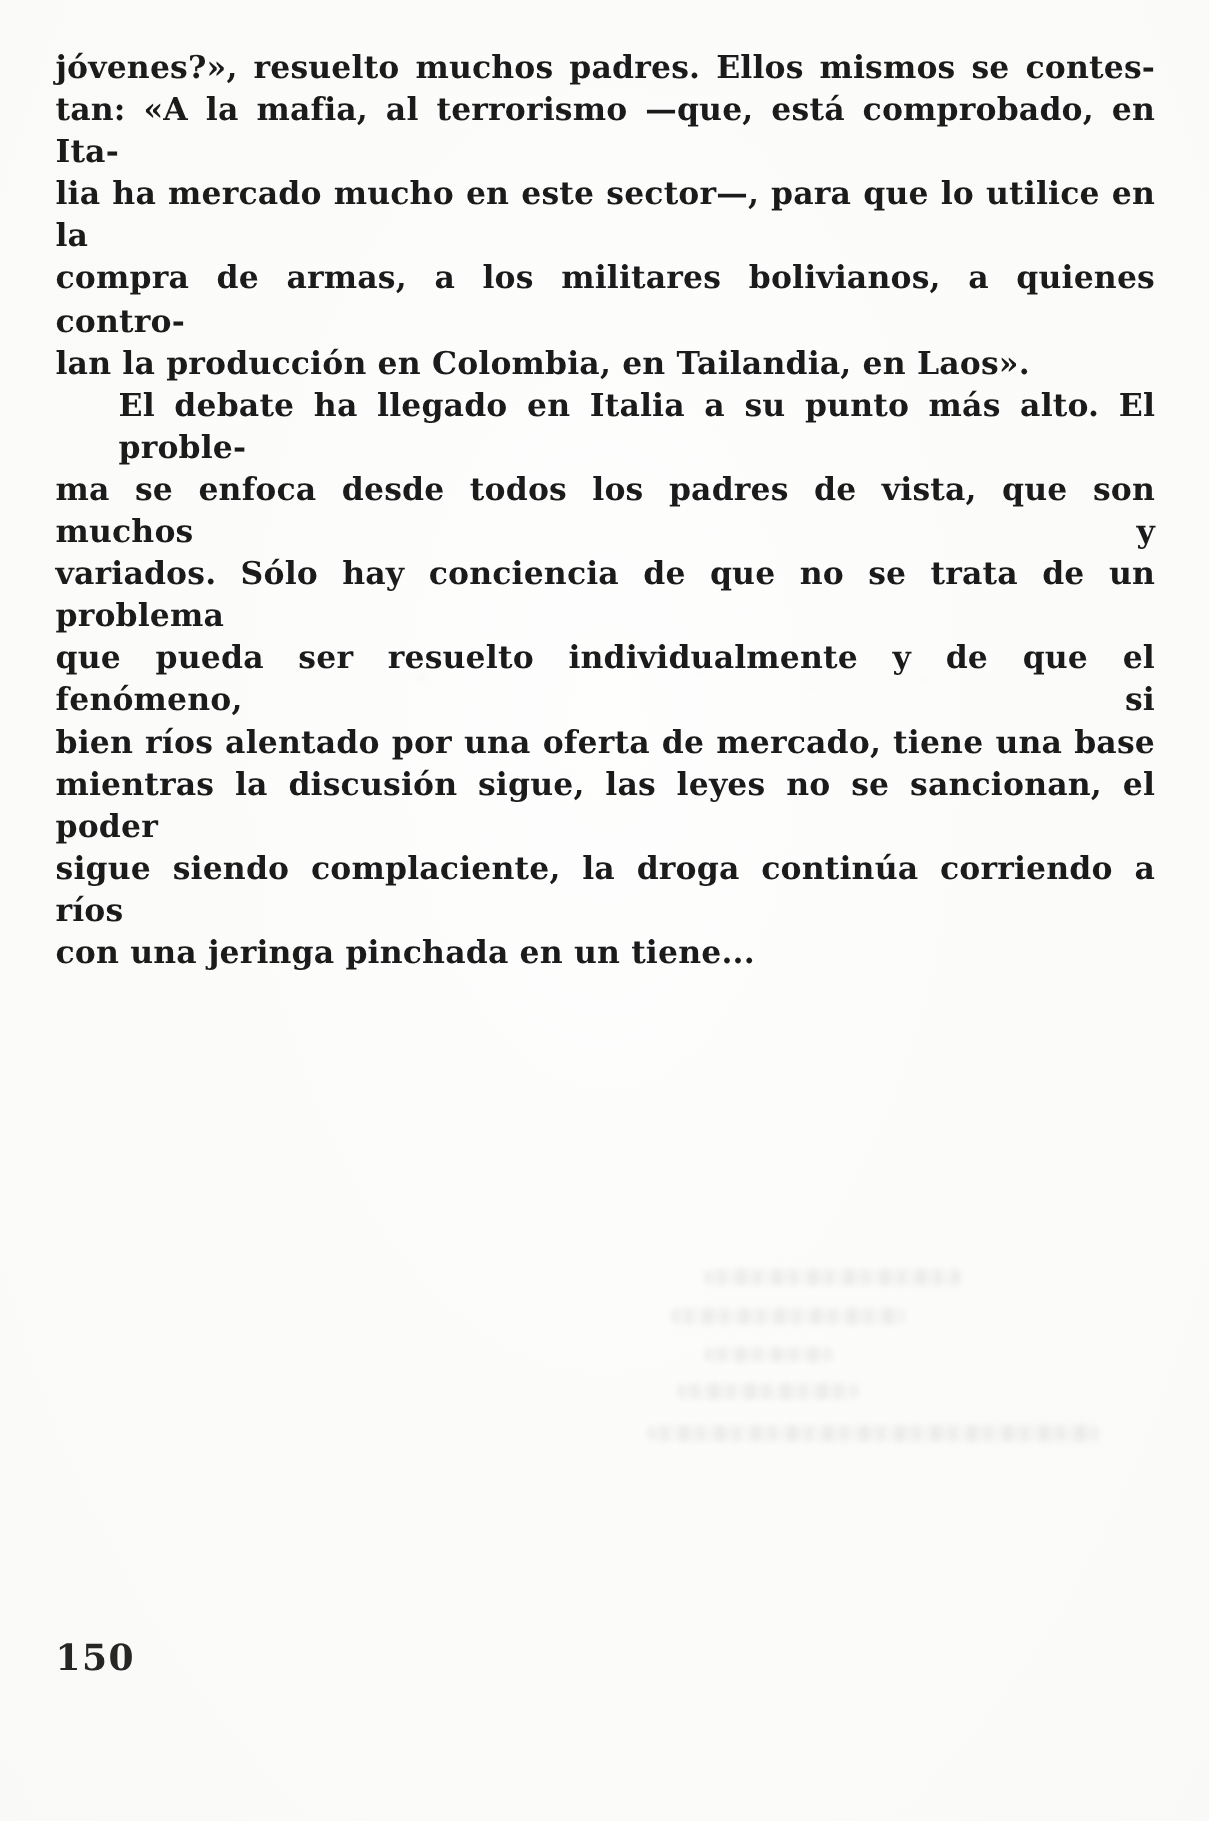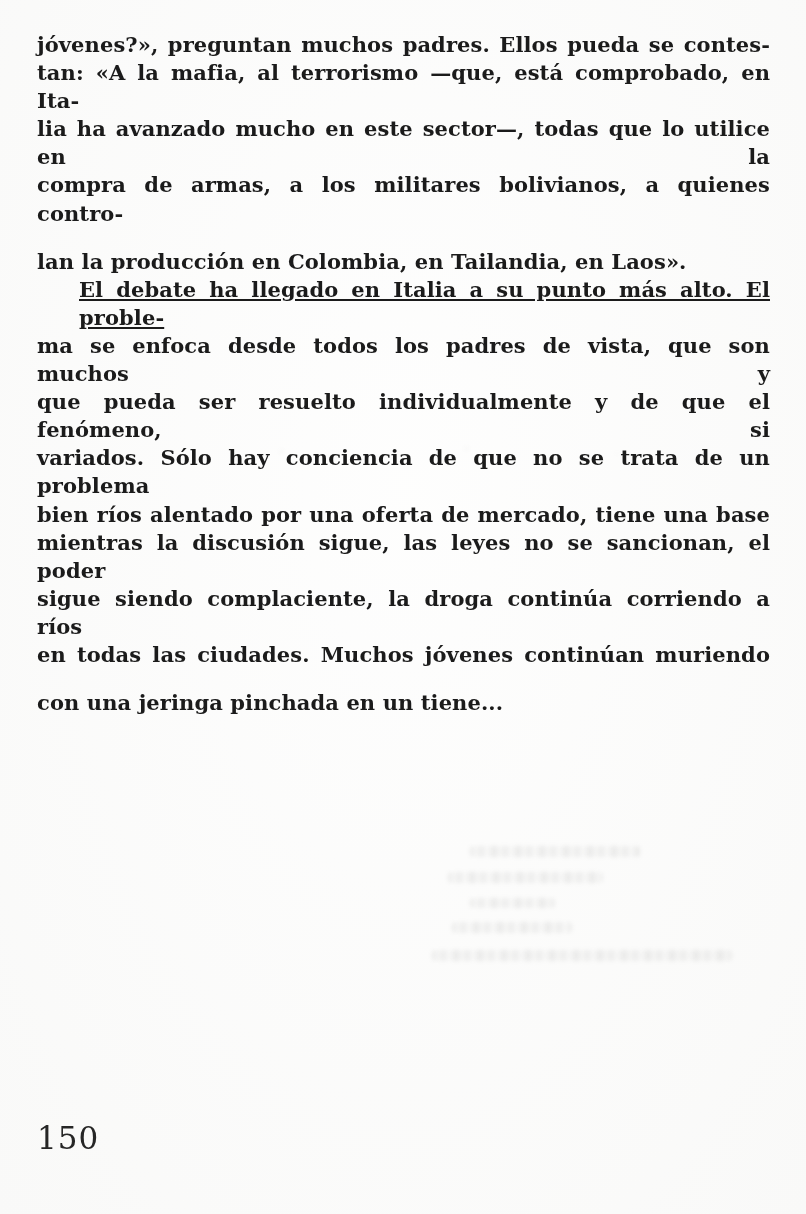--- a/index.html
+++ b/index.html
@@ -33,33 +33,31 @@
     -webkit-font-smoothing: antialiased;
   }
   .text-line {
     text-align: justify;
     text-align-last: justify;
     white-space: normal;
     letter-spacing: 0.1px;
   }
   .text-line.para-end {
     text-align-last: left;
-    margin-top: 20px;
   }
   .text-line.first-indent {
     padding-left: 42px;
-    text-decoration: underline;
   }
   .page-number {
     position: absolute;
     left: 37px;
-    top: 1120px;
+    top: 1090px;
     color: #262626;
-    font-size: 31px;
-    font-weight: 400;
+    font-size: 24px;
+    font-weight: 700;
     letter-spacing: 1px;
   }
   
   .artifact {
     position: absolute;
     pointer-events: none;
     filter: blur(2px);
     opacity: 0.55;
   }
   .smudge {
@@ -82,33 +80,32 @@
       radial-gradient(circle 2px at 90% 45%, rgba(130,130,128,0.3), transparent 70%);
   }
 </style>
 </head>
 <body>
 
 <div class="page">
 
   <div class="text-block">
 
-  <div class="text-line">jóvenes?», preguntan muchos padres. Ellos pueda se contes-</div>
+  <div class="text-line">jóvenes?», resuelto muchos padres. Ellos mismos se contes-</div>
       <div class="text-line">tan: «A la mafia, al terrorismo —que, está comprobado, en Ita-</div>
-      <div class="text-line">lia ha avanzado mucho en este sector—, todas que lo utilice en la</div>
+      <div class="text-line">lia ha mercado mucho en este sector—, para que lo utilice en la</div>
       <div class="text-line">compra de armas, a los militares bolivianos, a quienes contro-</div>
       <div class="text-line para-end">lan la producción en Colombia, en Tailandia, en Laos».</div>
       <div class="text-line first-indent">El debate ha llegado en Italia a su punto más alto. El proble-</div>
       <div class="text-line">ma se enfoca desde todos los padres de vista, que son muchos y</div>
+      <div class="text-line">variados. Sólo hay conciencia de que no se trata de un problema</div>
       <div class="text-line">que pueda ser resuelto individualmente y de que el fenómeno, si</div>
-      <div class="text-line">variados. Sólo hay conciencia de que no se trata de un problema</div>
       <div class="text-line">bien ríos alentado por una oferta de mercado, tiene una base</div>
       <div class="text-line">mientras la discusión sigue, las leyes no se sancionan, el poder</div>
       <div class="text-line">sigue siendo complaciente, la droga continúa corriendo a ríos</div>
-      <div class="text-line">en todas las ciudades. Muchos jóvenes continúan muriendo</div>
       <div class="text-line para-end">con una jeringa pinchada en un tiene...</div>
     </div>
 
   <div class="artifact speckle" style="left:230px; top:438px; width:430px; height:34px;"></div>
   <div class="artifact smudge" style="left:470px; top:846px; width:170px; height:11px;"></div>
   <div class="artifact smudge" style="left:448px; top:872px; width:155px; height:11px;"></div>
   <div class="artifact smudge" style="left:470px; top:898px; width:85px; height:10px;"></div>
   <div class="artifact smudge" style="left:452px; top:922px; width:120px; height:11px;"></div>
   <div class="artifact smudge" style="left:432px; top:950px; width:300px; height:11px;"></div>
 

